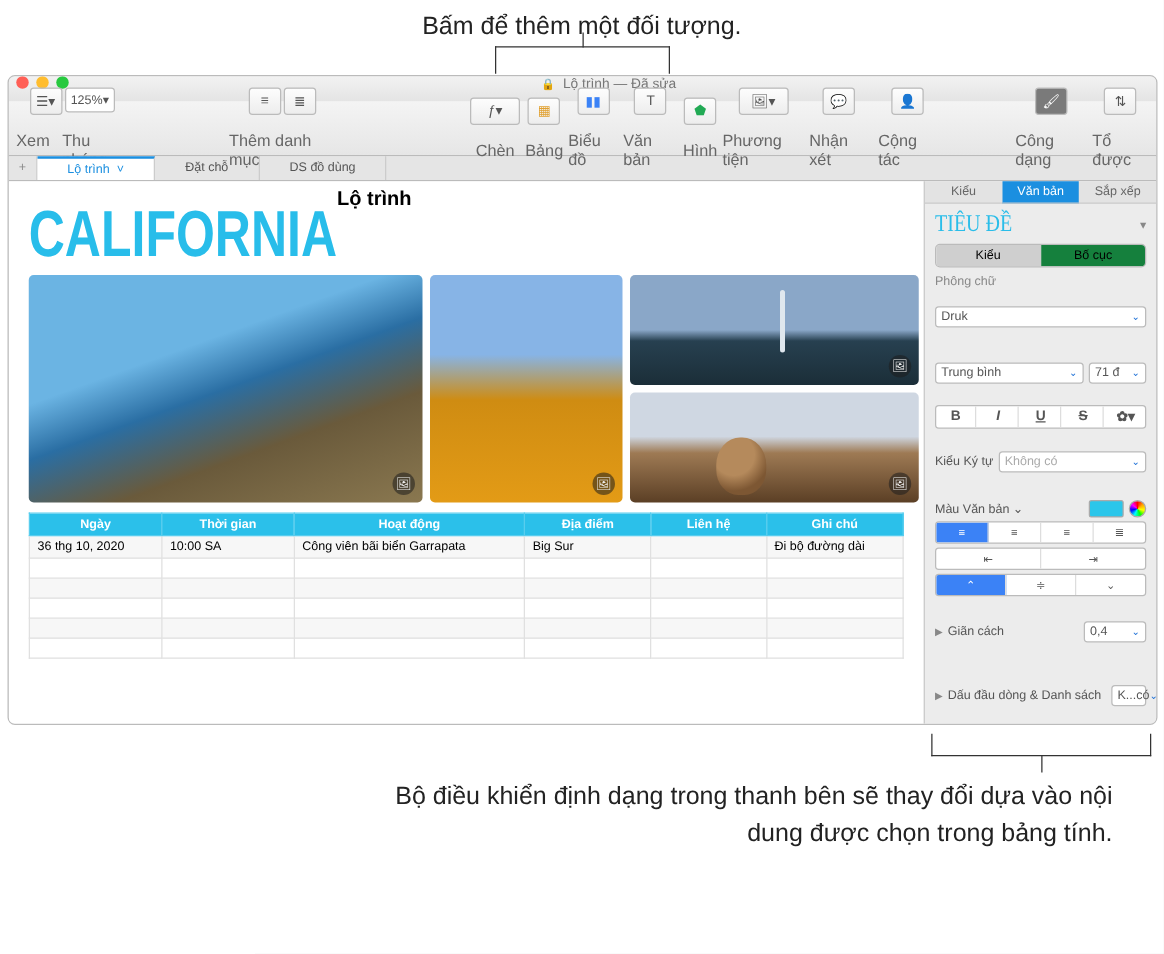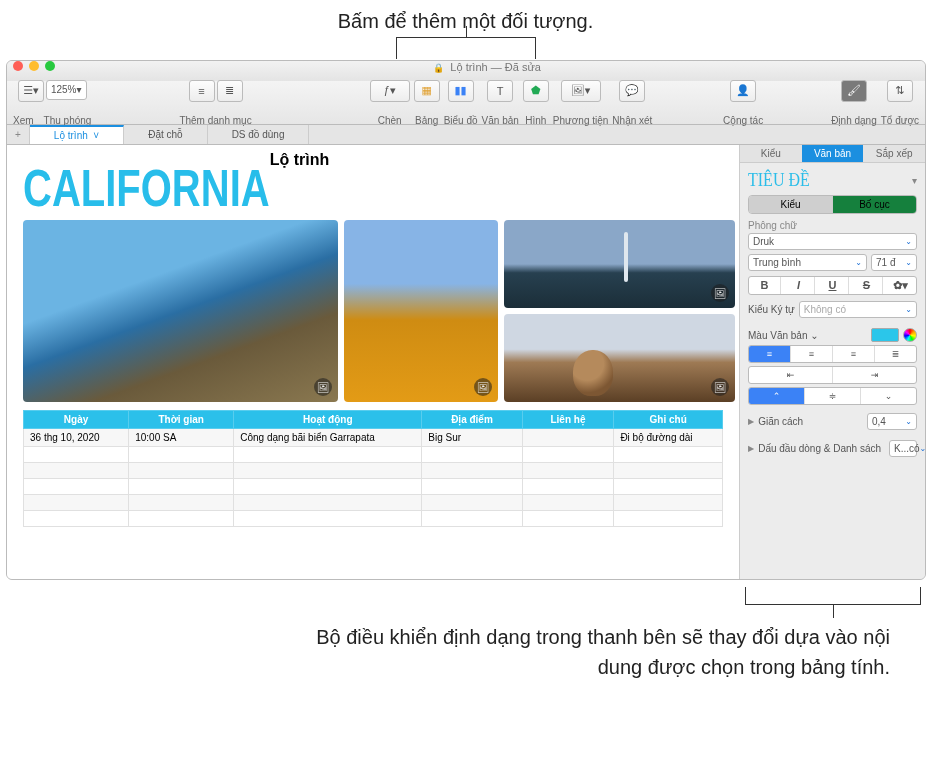--- a/index.html
+++ b/index.html
@@ -15,21 +15,21 @@
 .t-dot { width:10px; height:10px; border-radius:50%;}
 .t-red{background:#ff5f56} .t-yel{background:#ffbd2e} .t-grn{background:#27c93f}
 .titlebar .wtitle { flex:1; text-align:center; color:#777;}
 .wtitle .lock{font-size:9px;margin-right:3px;}
 
 .toolbar { height: 44px; background: linear-gradient(#f4f4f4,#e6e6e6); border-bottom:1px solid #bbb; display:flex; align-items:center; padding: 0 6px; gap:4px; font-size:9px; color:#555;}
 .tbgroup { display:flex; flex-direction:column; align-items:center; }
 .tbrow { display:flex; gap:2px;}
 .tbtn { background: linear-gradient(#fdfdfd,#ededed); border:1px solid #bbb; border-radius:3px; height:22px; min-width:26px; display:flex; align-items:center; justify-content:center; font-size:11px; color:#555;}
 .tbtn.wide{min-width:40px}
-.tblbl { margin-top:13px; font-size:10px; color:#666;}
+.tblbl { margin-top:13px; font-size:13px; color:#666;}
 .spacer { flex:1;}
 .zoom { background:#fff; border:1px solid #bbb; border-radius:3px; height:20px; padding:0 4px; font-size:10px; display:flex; align-items:center;}
 
 .sheettabs { height:20px; background:#e5e5e5; border-bottom:1px solid #bbb; display:flex; font-size:10px;}
 .sheettab { padding:0 24px; display:flex; align-items:center; border-right:1px solid #ccc; color:#555;}
 .sheettab.add{padding:0 8px; color:#888;}
 .sheettab.active { background:#fff; color:#1b8fe0; border-top:2px solid #1b8fe0;}
 
 .main { display:flex; height: calc(100% - 84px);}
 .canvas { flex:1; background:#fff; padding: 14px 16px 10px; overflow:hidden;}
@@ -55,21 +55,21 @@
 .sbtabs { display:flex; font-size:10px; background:#e3e3e3;}
 .sbtab{ flex:1; text-align:center; padding:3px 0; color:#666; border-bottom:1px solid #ccc;}
 .sbtab.active{ background:#1b8fe0; color:#fff;}
 .sbbody{ padding:8px; font-size:10px; color:#555;}
 .sbtitle{ color:#2abde9; font-family:Impact,"Arial Black"; font-size:16px; letter-spacing:0px; transform:scaleY(1.2); display:inline-block;}
 .sbtitle-row{display:flex;justify-content:space-between;align-items:center;}
 .seg { display:flex; margin:6px 0; border:1px solid #bbb; border-radius:4px; overflow:hidden;}
 .seg button{ flex:1; background:#15803d; border:none; border-right:1px solid #ccc; padding:3px 0; font-size:10px;}
 .seg button:last-child{border-right:none}
 .seg button.on{background:#cfcfcf;}
-.fld{ width:100%; background:#fff; border:1px solid #bbb; border-radius:3px; padding:2px 4px; font-size:10px; margin:2px 0; display:flex; justify-content:space-between; align-items:center;}
+.fld{ width:100%; background:#fff; border:1px solid #bbb; border-radius:3px; padding:2px 4px; font-size:10px; margin:14px 0; display:flex; justify-content:space-between; align-items:center;}
 .fld .car{font-size:8px;color:#1b6fd6;}
 .row{display:flex; gap:4px;}
 .row .fld{flex:1}
 .btnrow{display:flex;gap:2px;margin:3px 0;border:1px solid #bbb;border-radius:3px;overflow:hidden;background:#fff;}
 .btnrow .b{flex:1;text-align:center;padding:2px 0;border-right:1px solid #ddd;font-size:11px;font-weight:600;color:#555;}
 .btnrow .b:last-child{border-right:none;}
 .lblline{font-size:10px;color:#888;margin-top:6px;}
 .dim{color:#aaa}
 .alnrow{display:flex;gap:0;border:1px solid #bbb;border-radius:3px;overflow:hidden;margin:3px 0;background:#fff;}
 .aln{flex:1;text-align:center;padding:3px 0;border-right:1px solid #ddd;font-size:9px;}
@@ -152,21 +152,21 @@
         <span class="tblbl">Nhận xét</span>
       </div>
     <div class="spacer"></div>
     <div class="tbgroup">
         <div class="tbtn" style="color:#1fa85a">👤</div>
         <span class="tblbl">Cộng tác</span>
       </div>
     <div style="width:60px"></div>
     <div class="tbgroup">
         <div class="tbtn" style="background:#7a7a7a;color:#fff">🖌</div>
-        <span class="tblbl">Định dạng</span>
+        <span class="tblbl">Công dạng</span>
       </div>
     <div class="tbgroup">
         <div class="tbtn">⇅</div>
         <span class="tblbl">Tổ được</span>
       </div>
   </div>
 
   <div class="sheettabs">
     <div class="sheettab add">+</div>
     <div class="sheettab active"><span>Lộ trình</span>&nbsp;&nbsp;˅</div>
@@ -202,21 +202,21 @@
           <th>Hoạt động</th>
           <th>Địa điểm</th>
           <th>Liên hệ</th>
           <th>Ghi chú</th>
         </tr>
           </thead>
         <tbody>
           <tr>
             <td>36 thg 10, 2020</td>
             <td>10:00 SA</td>
-            <td>Công dạng bãi biển Garrapata</td>
+            <td>Công viên bãi biển Garrapata</td>
             <td>Big Sur</td>
             <td></td>
             <td>Đi bộ đường dài</td>
           </tr>
           <tr>
               <td></td>
               <td></td>
               <td></td>
               <td></td>
               <td></td>

